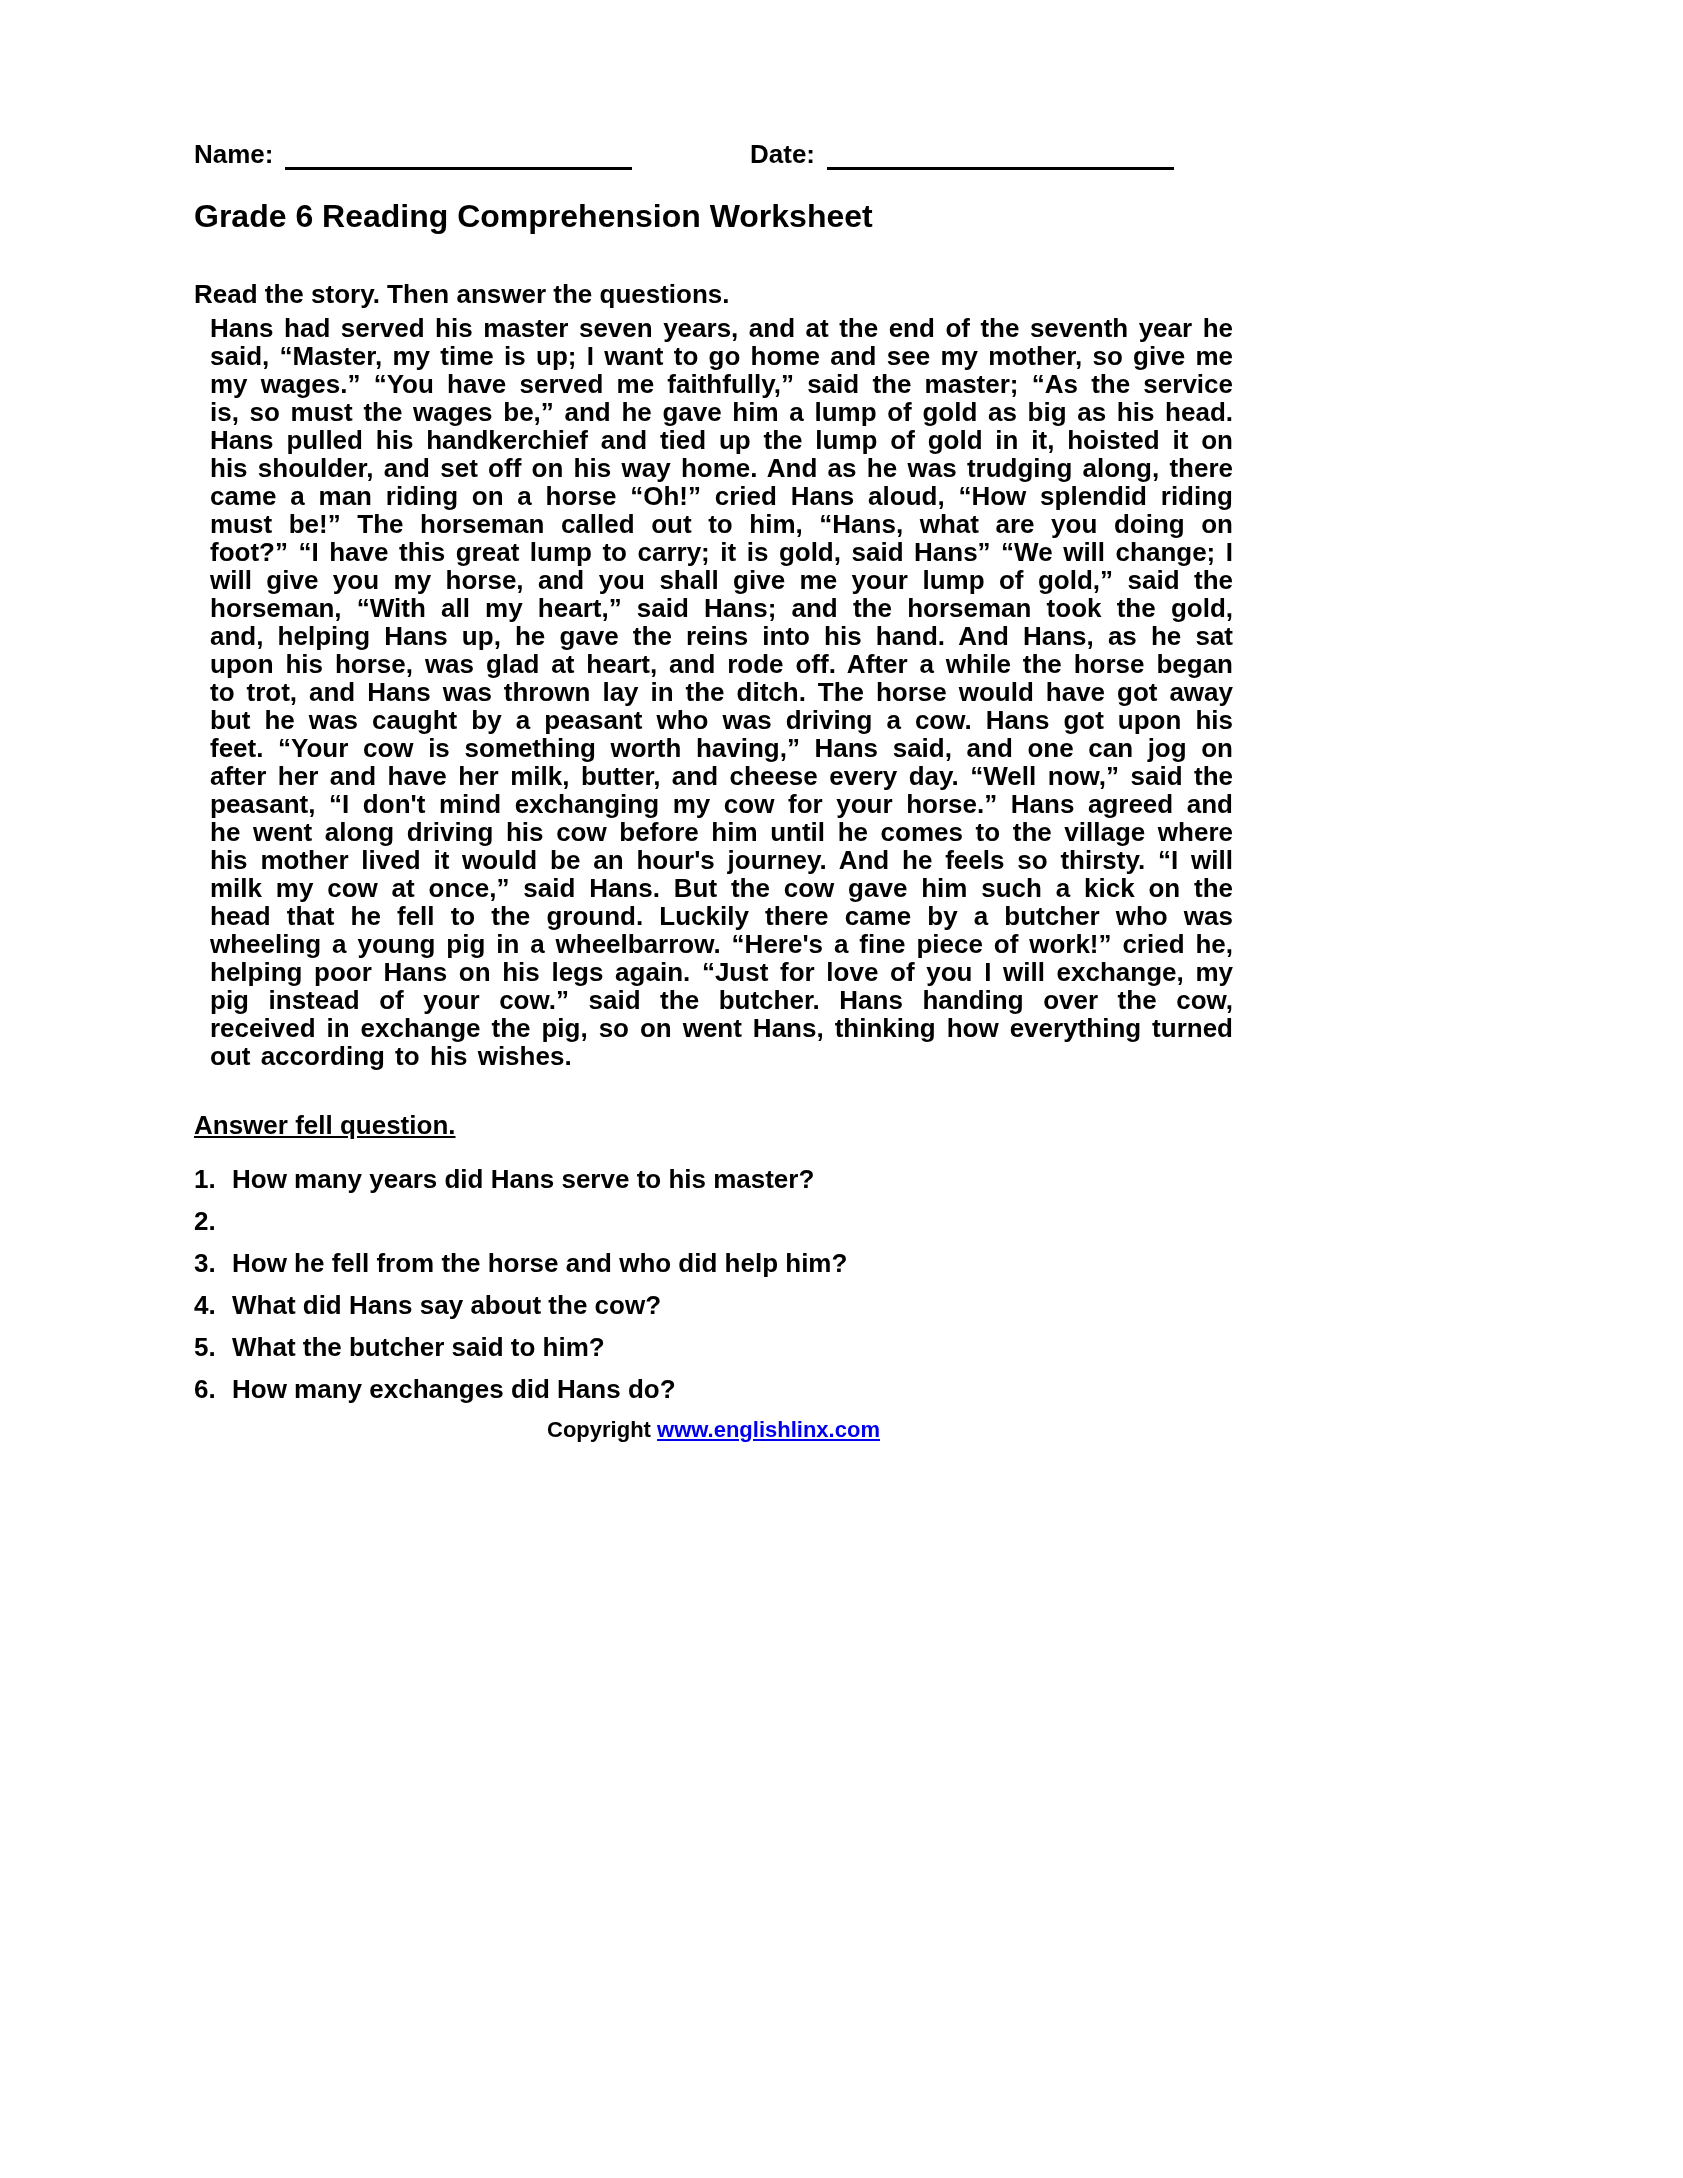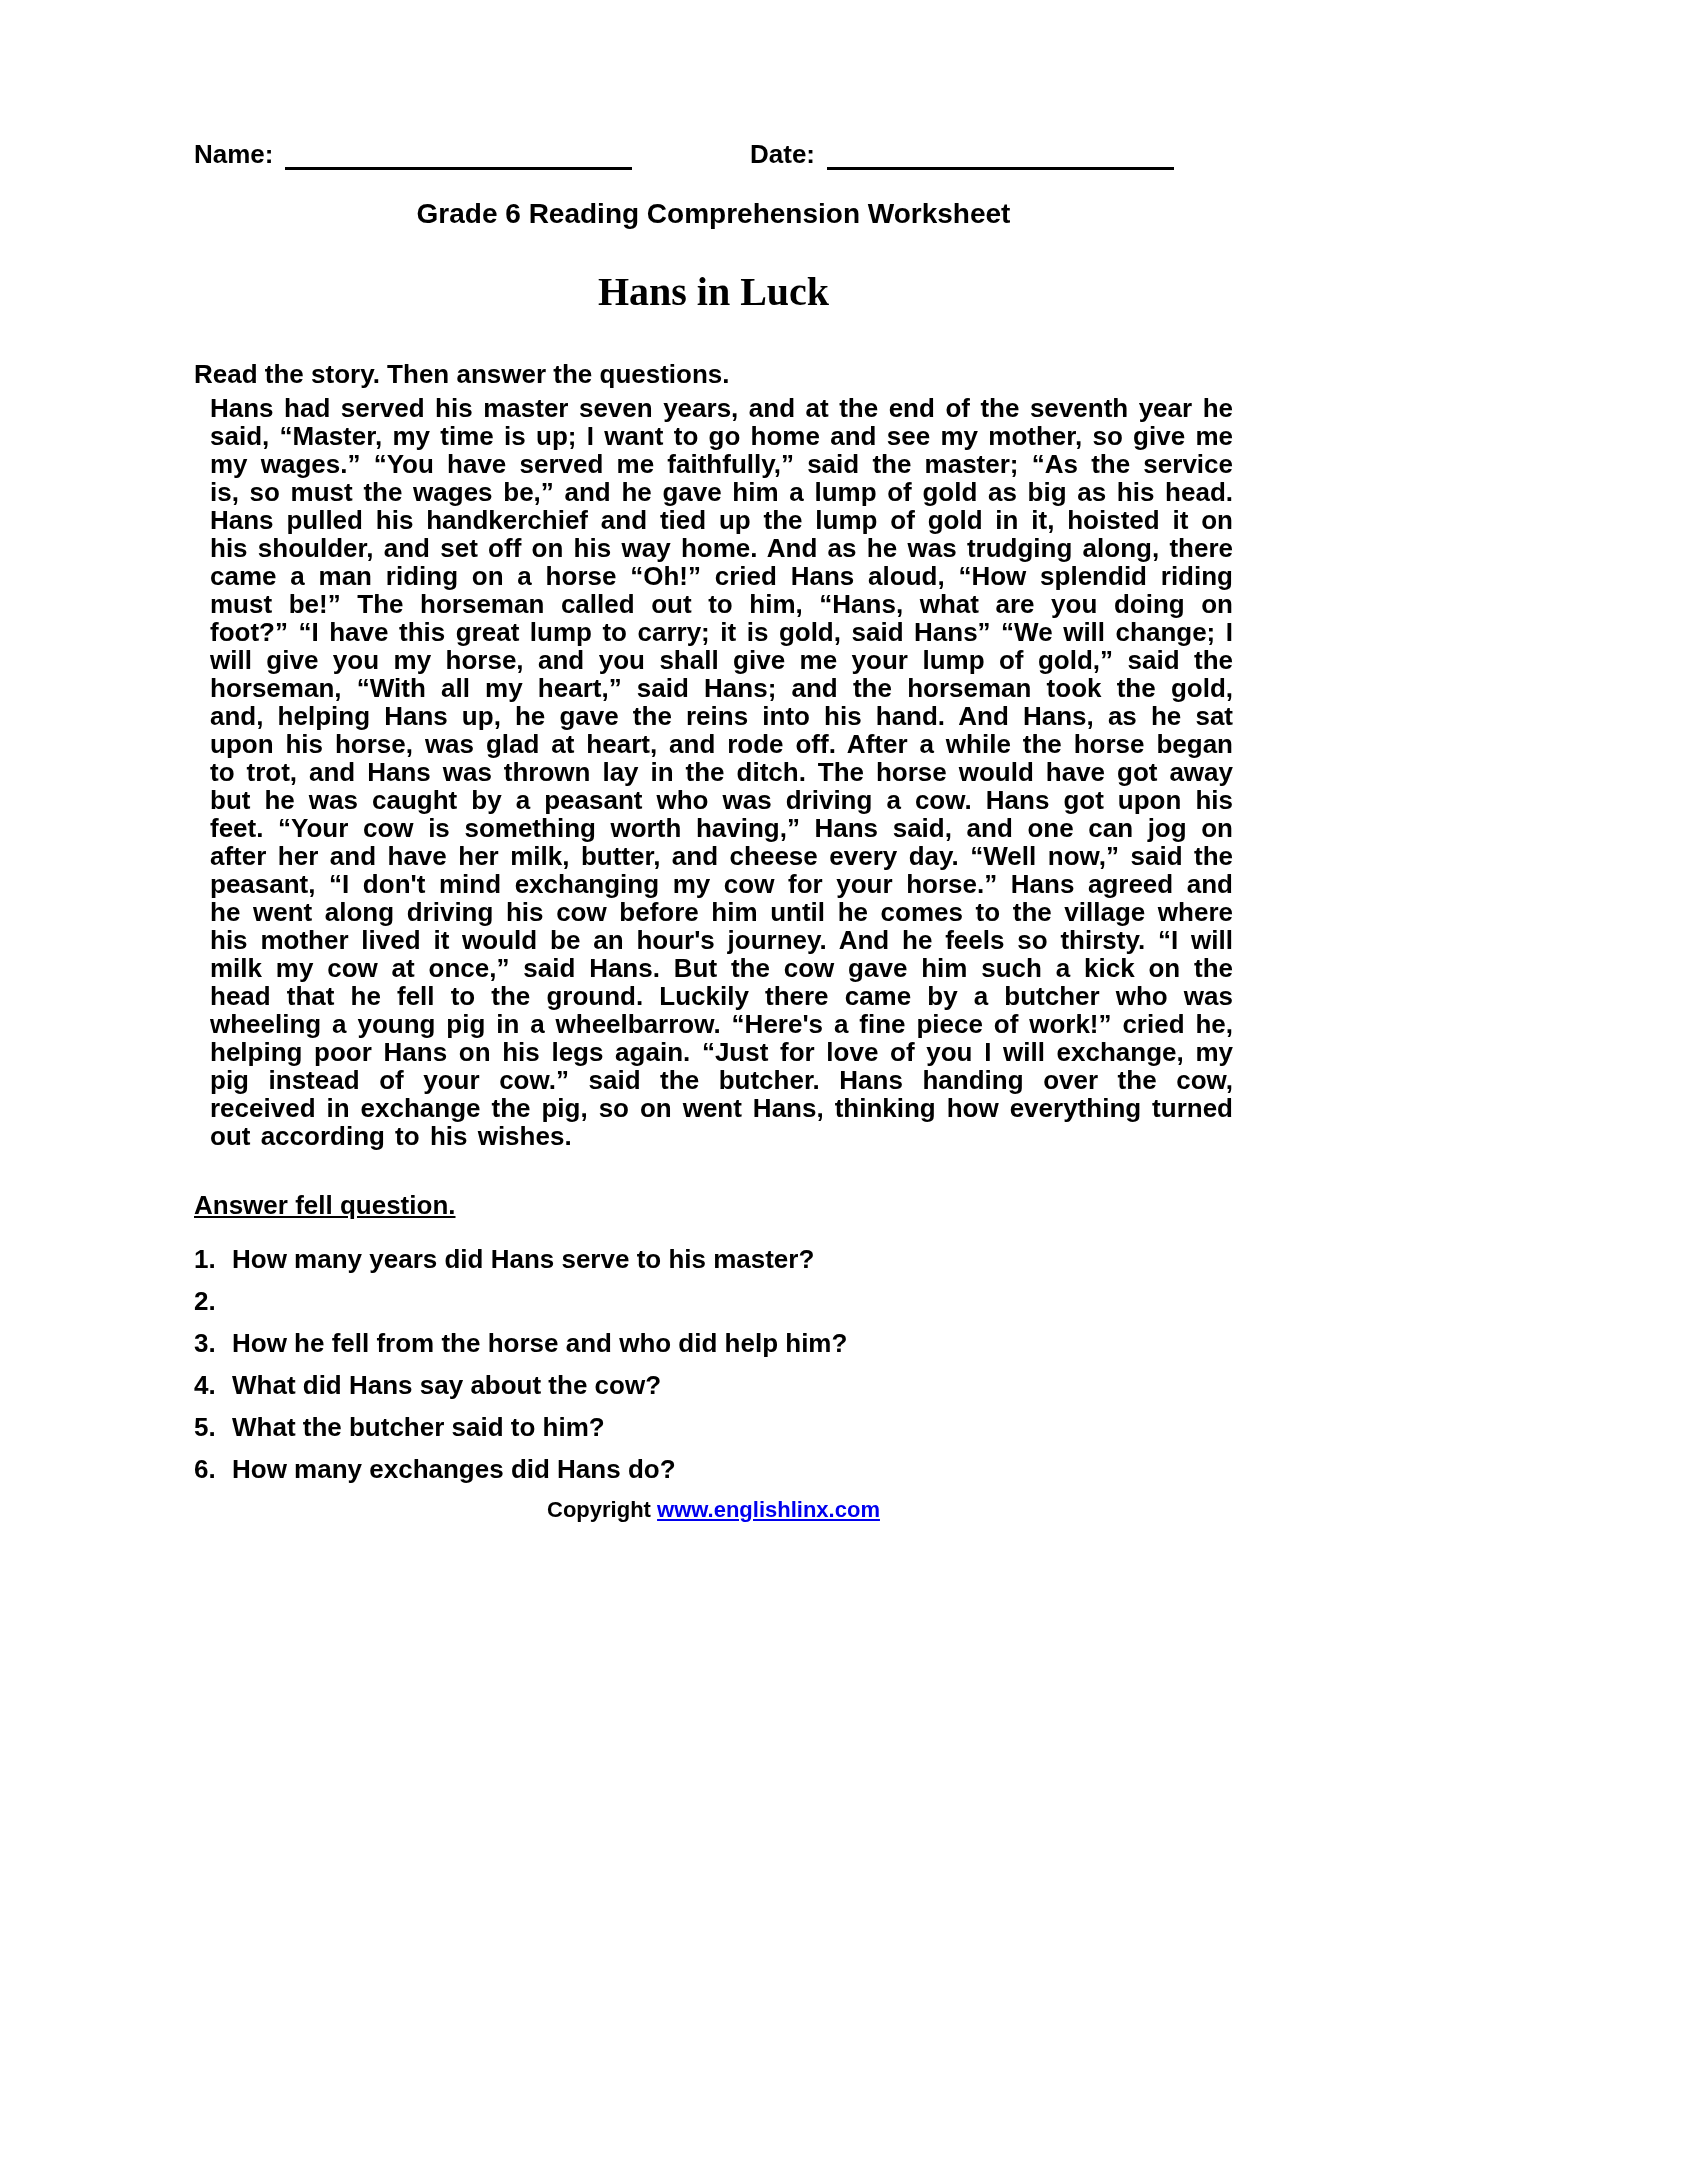--- a/index.html
+++ b/index.html
@@ -29,22 +29,21 @@
   .blank {
     display: inline-block;
     border-bottom: 3px solid #000;
     height: 26px;
     margin-left: 12px;
   }
   .name-blank { width: 347px; }
   .date-blank { width: 347px; }
   .ws-title {
     margin: 28px 0 0 0;
-    text-align: center;
-    font-size: 28px;
+    font-size: 32px;
     font-weight: bold;
   }
   .story-title {
     margin: 38px 0 0 0;
     text-align: center;
     font-family: "Liberation Serif", serif;
     font-size: 40px;
     font-weight: bold;
   }
   .instructions {
@@ -97,21 +96,20 @@
       <span class="blank name-blank"></span>
     </div>
     <div class="field">
       <span class="label">Date:</span>
       <span class="blank date-blank"></span>
     </div>
   </div>
 
   <h1 class="ws-title">Grade 6 Reading Comprehension Worksheet</h1>
 
-  <h2 class="story-title">Hans in Luck</h2>
 
   <p class="instructions">Read the story. Then answer the questions.</p>
 
   <p class="story">Hans had served his master seven years, and at the end of the seventh year he said, “Master, my time is up; I want to go home and see my mother, so give me my wages.” “You have served me faithfully,” said the master; “As the service is, so must the wages be,” and he gave him a lump of gold as big as his head. Hans pulled his handkerchief and tied up the lump of gold in it, hoisted it on his shoulder, and set off on his way home. And as he was trudging along, there came a man riding on a horse “Oh!” cried Hans aloud, “How splendid riding must be!” The horseman called out to him, “Hans, what are you doing on foot?” “I have this great lump to carry; it is gold, said Hans”  “We will change; I will give you my horse, and you shall give me your lump of gold,” said the horseman, “With all my heart,” said Hans; and the horseman took the gold, and, helping Hans up, he gave the reins into his hand. And Hans, as he sat upon his horse, was glad at heart, and rode off. After a while the horse began to trot, and Hans was thrown lay in the ditch. The horse would have got away but he was caught by a peasant who was driving a cow. Hans got upon his feet.  “Your cow is something worth having,” Hans said, and one can jog on after her and have her milk, butter, and cheese every day.  “Well now,” said the peasant, “I don't mind exchanging my cow for your horse.” Hans agreed and he went along driving his cow before him until he comes to the village where his mother lived it would be an hour's journey. And he feels so thirsty. “I will milk my cow at once,” said Hans.  But the cow gave him such a kick on the head that he fell to the ground. Luckily there came by a butcher who was wheeling a young pig in a wheelbarrow. “Here's a fine piece of work!” cried he, helping poor Hans on his legs again.  “Just for love of you I will exchange, my pig instead of your cow.” said the butcher. Hans handing over the cow, received in exchange the pig, so on went Hans, thinking how everything turned out according to his wishes.</p>
 
   <p class="answer-heading">Answer fell question.</p>
 
   <ol class="questions">
     <li>
       <span class="qnum">1.</span>

